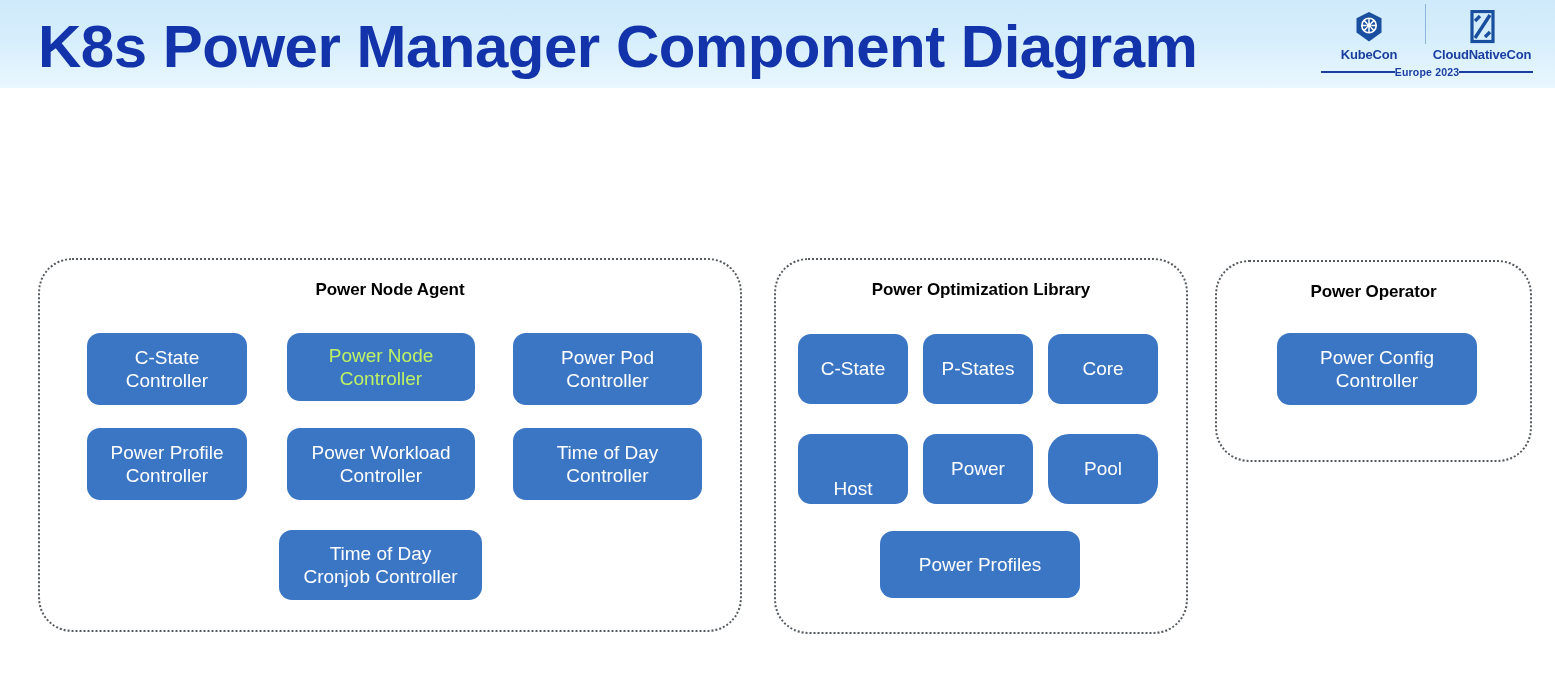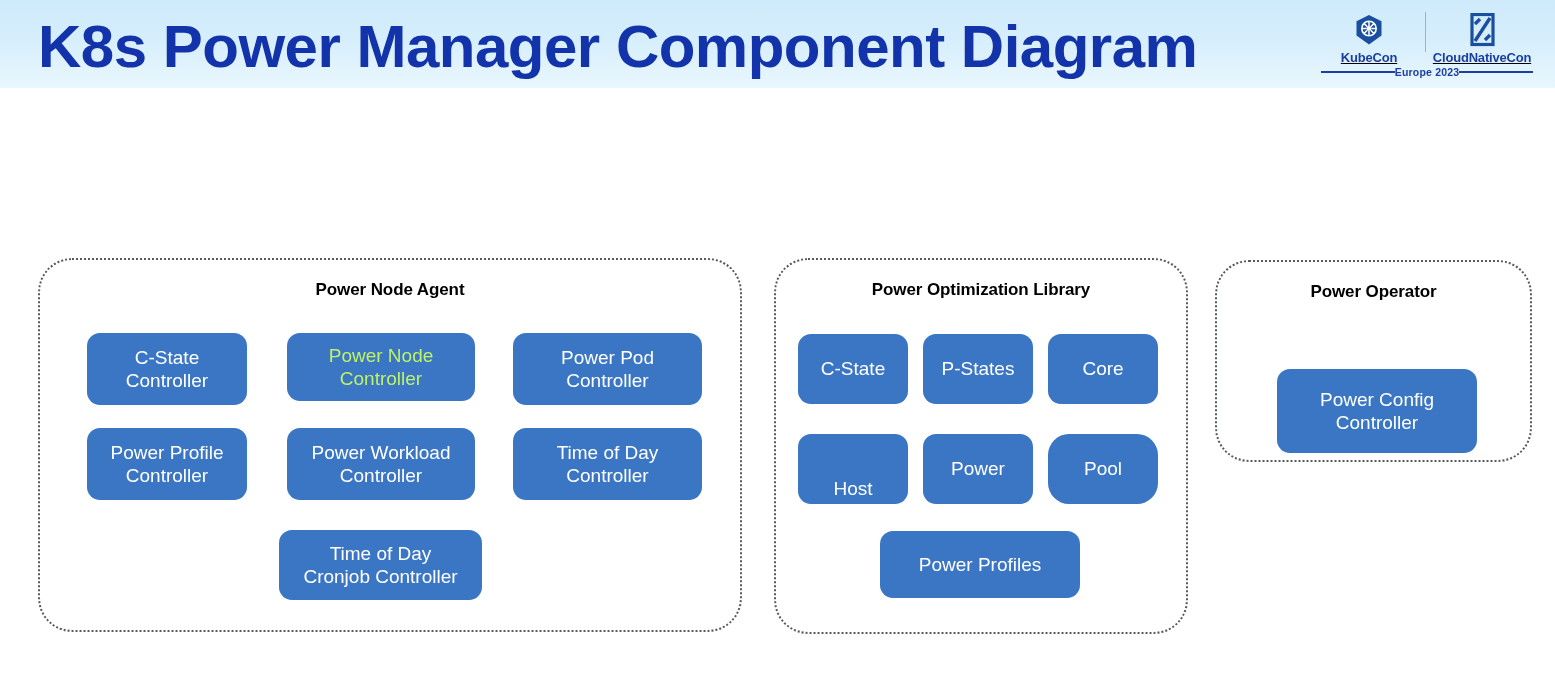--- a/index.html
+++ b/index.html
@@ -22,22 +22,22 @@
     letter-spacing:-0.5px;white-space:nowrap;
     font-family:"Liberation Sans", sans-serif;
   }
 
   
   .logo-lockup{
     position:absolute;right:22px;top:4px;
     width:212px;height:80px;
   }
   .logo-row{
-    position:absolute;left:0;top:8px;width:212px;height:58px;
-    display:flex;align-items:flex-start;text-decoration:underline;
+    position:absolute;left:0;top:0;width:212px;height:58px;
+    display:flex;align-items:flex-end;
   }
   .logo-col{
     width:96px;display:flex;flex-direction:column;align-items:center;
   }
   .logo-mark{height:36px;display:flex;align-items:center;justify-content:center;}
   .logo-word{
     font-size:13px;font-weight:bold;color:#1a3fa0;margin-top:2px;
     white-space:nowrap;letter-spacing:-0.2px;
   }
   .logo-divider{
@@ -192,17 +192,17 @@
     </div>
     <div class="node" style="left: 923px; top: 434px; width: 110px; height: 70px; background: rgb(58, 118, 196); color: rgb(255, 255, 255);">
       <span>Power</span>
     </div>
     <div class="node" style="left: 1048px; top: 434px; width: 110px; height: 70px; background: rgb(58, 118, 196); color: rgb(255, 255, 255); border-radius: 21px;">
       <span>Pool</span>
     </div>
     <div class="node" style="left: 880px; top: 531px; width: 200px; height: 67px; background: rgb(58, 118, 196); color: rgb(255, 255, 255);">
       <span>Power Profiles</span>
     </div>
-    <div class="node" style="left: 1277px; top: 333px; width: 200px; height: 84px; background: rgb(58, 118, 196); color: rgb(255, 255, 255); margin-top: 36px;">
+    <div class="node" style="left: 1277px; top: 333px; width: 200px; height: 72px; background: rgb(58, 118, 196); color: rgb(255, 255, 255);">
       <span>Power Config
 Controller</span>
     </div>
   </div>
 
 </body></html>

